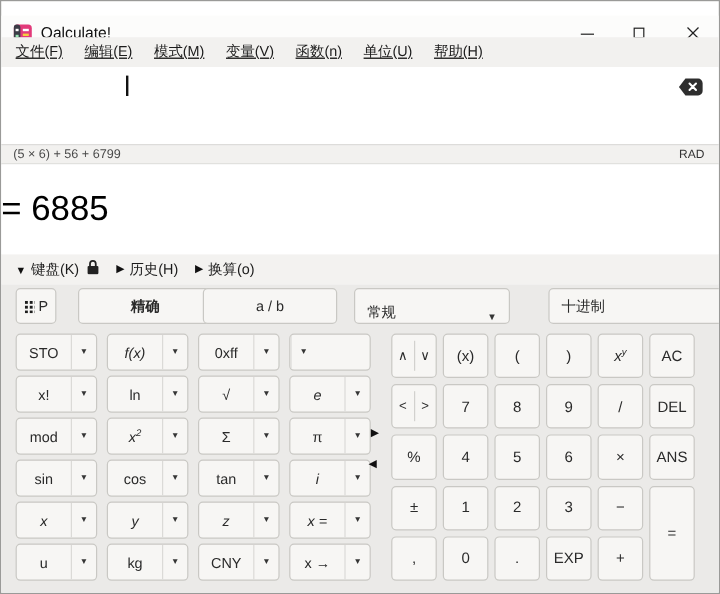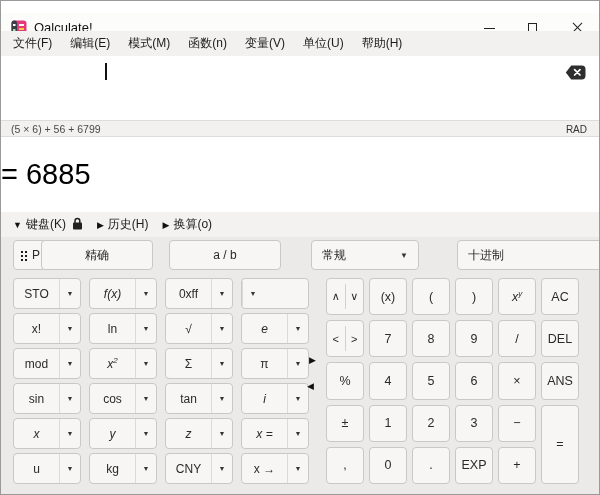--- a/index.html
+++ b/index.html
@@ -11,21 +11,21 @@
   .app-icon{position:absolute;left:10px;top:7px;width:16px;height:16px;}
   .app-title{position:absolute;left:33px;top:7px;font-size:13px;color:#111;}
   .win-controls{position:absolute;right:0;top:0;height:30px;display:flex;}
   .win-btn{width:44px;height:30px;position:relative;background:transparent;border:0;cursor:default;}
   .glyph-min{position:absolute;left:17px;top:15px;width:11px;height:0;border-top:1.4px solid #222;}
   .glyph-max{position:absolute;left:17px;top:10px;width:9px;height:9px;border:1.4px solid #222;}
   .glyph-close-a,.glyph-close-b{position:absolute;left:16px;top:14px;width:13px;height:0;border-top:1.4px solid #222;}
   .glyph-close-a{transform:rotate(45deg);} .glyph-close-b{transform:rotate(-45deg);}
 
   
-  .menubar{position:absolute;left:0;top:30px;width:100%;height:25px;background:#f2f1ef;display:flex;align-items:center;padding-left:3px;}
+  .menubar{position:absolute;left:0;top:30px;width:100%;height:25px;background:#f2f1ef;display:flex;align-items:center;padding-left:3px;text-decoration:underline;}
   .menu-item{font-size:12px;color:#1b1b1b;padding:4px 9px;background:transparent;border:0;}
 
   
   .input-area{position:absolute;left:0;top:55px;width:100%;height:64px;background:#fff;}
   .expr{position:absolute;left:10px;top:8px;font-size:15px;color:#141414;}
   .caret{position:absolute;top:7px;width:1.5px;height:17px;background:#111;display:inline-block;}
   .clear-btn{position:absolute;right:13px;top:9px;width:22px;height:16px;background:transparent;border:0;padding:0;}
 
   
   .parsed-bar{position:absolute;left:0;top:119px;width:100%;height:17px;background:#f2f1ef;border-top:1px solid #dddcda;border-bottom:1px solid #dddcda;}
@@ -41,24 +41,24 @@
   .toggle{display:flex;align-items:center;gap:4px;background:transparent;border:0;font-size:12px;color:#1b1b1b;padding:2px 4px;}
   .tri{font-size:9px;color:#111;}
   .lock-wrap{margin:0 10px 0 2px;display:flex;align-items:center;}
 
   
   .keypad-area{position:absolute;left:0;top:236px;width:100%;height:258px;background:#ebeae8;}
   .kbtn{background:#f7f6f4;border:1px solid #c9c8c4;border-radius:4px;color:#2a2a2a;font-size:12px;}
   .ctrl-btn{position:absolute;top:3px;height:30px;}
   .p-btn{left:12px;width:34px;display:flex;align-items:center;justify-content:center;gap:3px;}
   .grid-icon{width:11px;height:11px;background-image:radial-gradient(circle,#1d1d1d 1.25px,transparent 1.45px);background-size:4px 4px;background-position:0 0;}
-  .exact-btn{left:40px;width:112px;}
+  .exact-btn{left:64px;width:112px;font-weight:bold;}
   .frac-btn{left:168px;width:112px;}
   .dropdown{display:flex;align-items:center;justify-content:space-between;padding:0 10px;}
-  .dd-mode{left:310px;width:108px;}
+  .dd-mode{left:294px;width:130px;align-items:flex-end;}
   .dd-base{left:456px;width:160px;}
   .dd-arrow{font-size:8px;color:#353535;}
 
   .left-keypad{position:absolute;left:12px;top:41px;width:296px;height:206px;display:grid;grid-template-columns:repeat(4,1fr);grid-template-rows:repeat(6,1fr);column-gap:8px;row-gap:4px;}
   .kgroup{display:flex;align-items:stretch;background:#f7f6f4;border:1px solid #c9c8c4;border-radius:4px;overflow:hidden;}
   .kmain{flex:1;background:transparent;border:0;font-size:12px;color:#2a2a2a;padding:0;}
   .karrow{width:21px;background:transparent;border:0;border-left:1px solid #dbdad7;font-size:7px;color:#353535;padding:0;}
   .it{font-style:italic;}
   sup{font-size:8px;}
 
@@ -101,22 +101,22 @@
           <span class="glyph-close-a"></span>
           <span class="glyph-close-b"></span>
         </button>
     </div>
   </div>
 
   <nav class="menubar">
     <button class="menu-item">文件(F)</button>
     <button class="menu-item">编辑(E)</button>
     <button class="menu-item">模式(M)</button>
+    <button class="menu-item">变量(V)</button>
     <button class="menu-item">函数(n)</button>
-    <button class="menu-item">变量(V)</button>
     <button class="menu-item">单位(U)</button>
     <button class="menu-item">帮助(H)</button>
   </nav>
 
   <div class="input-area">
     <span class="caret" id="caret" style="left: 104px;"></span>
     <button class="clear-btn">
       <span>
         <svg width="21" height="15" viewBox="0 0 21 15">
           <path d="M6.2 0.5 H16.8 A3.7 3.7 0 0 1 20.5 4.2 V10.8 A3.7 3.7 0 0 1 16.8 14.5 H6.2 L0.8 7.5 Z" fill="#2e2e2e"></path>

